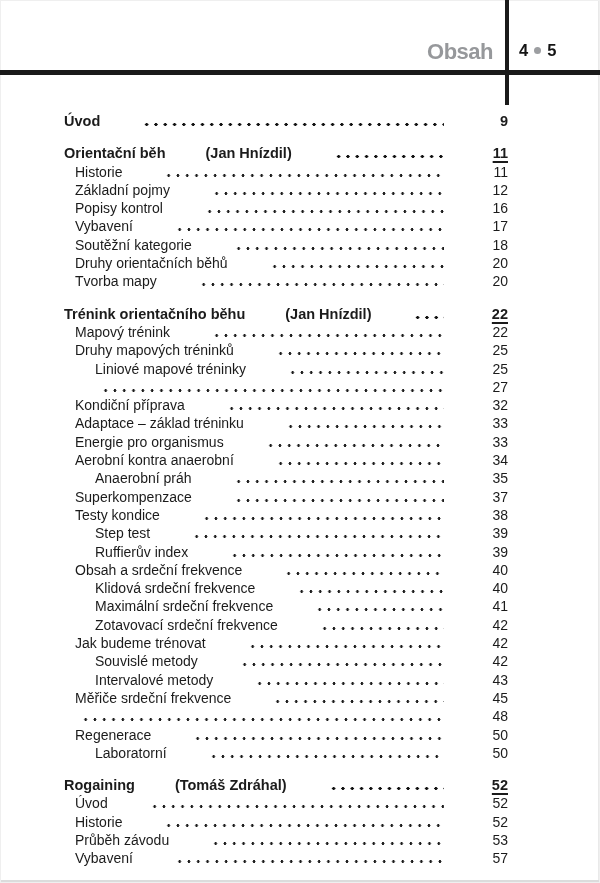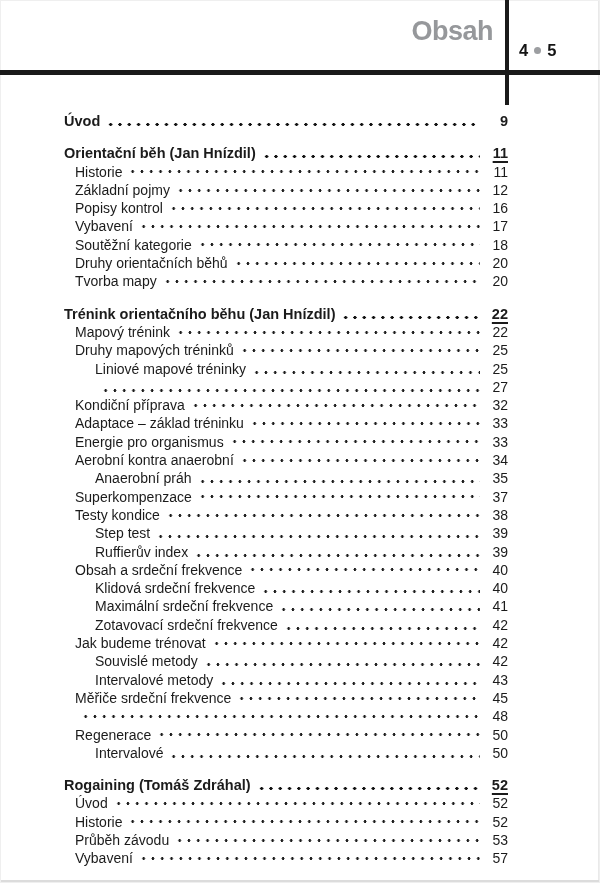--- a/index.html
+++ b/index.html
@@ -17,46 +17,47 @@
     box-shadow:inset 0 0 0 1px #efefef, inset 0 -3px 0 #dcdcdc, inset -2px 0 0 #e9e9e9;
   }
   
   .hrule{
     position:absolute;left:0;right:0;top:70px;height:5px;background:#1a1a1a;
   }
   .vrule{
     position:absolute;left:505px;top:0;width:4px;height:105px;background:#1a1a1a;
   }
   .page-title{
-    position:absolute;top:18px;right:107px;
-    font-size:27px;font-weight:bold;color:#96989b;line-height:1;
+    position:absolute;top:41px;right:107px;
+    font-size:22px;font-weight:bold;color:#96989b;line-height:1;
     letter-spacing:-0.5px;
   }
   .pagination{
     position:absolute;left:519px;top:42px;
     display:flex;align-items:center;gap:6px;
     font-size:16.5px;font-weight:bold;color:#141414;line-height:1;
   }
   .pg-dot{
     width:7px;height:7px;border-radius:50%;
     background:#9c9ea1;display:inline-block;
   }
   
   .toc{
     position:absolute;left:44px;top:112px;width:464px;
   }
   .row{
     display:flex;align-items:baseline;
     line-height:18.3px;font-size:14px;
     position:relative;
     white-space:nowrap;
+    gap:36px;
   }
   .row.l0{font-weight:bold;font-size:14.5px;margin-top:14px;padding-left:20px;}
   .row.l0.first{margin-top:0;}
-  .row.l1{padding-left:31px;align-items:center;}
+  .row.l1{padding-left:31px;}
   .row.l2{padding-left:51px;justify-content:space-between;}
   .arrow{
     position:absolute;left:0;top:3px;
     width:0;height:0;
     border-left:11px solid #90939
 7;
     border-top:6px solid transparent;
     border-bottom:6px solid transparent;
     filter:drop-shadow(0 -1px 0 #6f7276);
   }
@@ -262,21 +263,21 @@
       <div class="row l1">
         <span class="leader"></span>
         <span class="pagenum">48</span>
       </div>
       <div class="row l1">
         <span class="lbl">Regenerace</span>
         <span class="leader"></span>
         <span class="pagenum">50</span>
       </div>
       <div class="row l2">
-        <span class="lbl">Intervalové</span>
+        <span class="lbl">Laboratorní</span>
         <span class="leader"></span>
         <span class="pagenum">50</span>
       </div>
       <div class="row l0">
         <span class="arrow"></span>
         <span class="lbl">Rogaining</span>
         <span class="author">(Tomáš Zdráhal)</span>
         <span class="leader"></span>
         <span class="pagenum u">52</span>
       </div>

